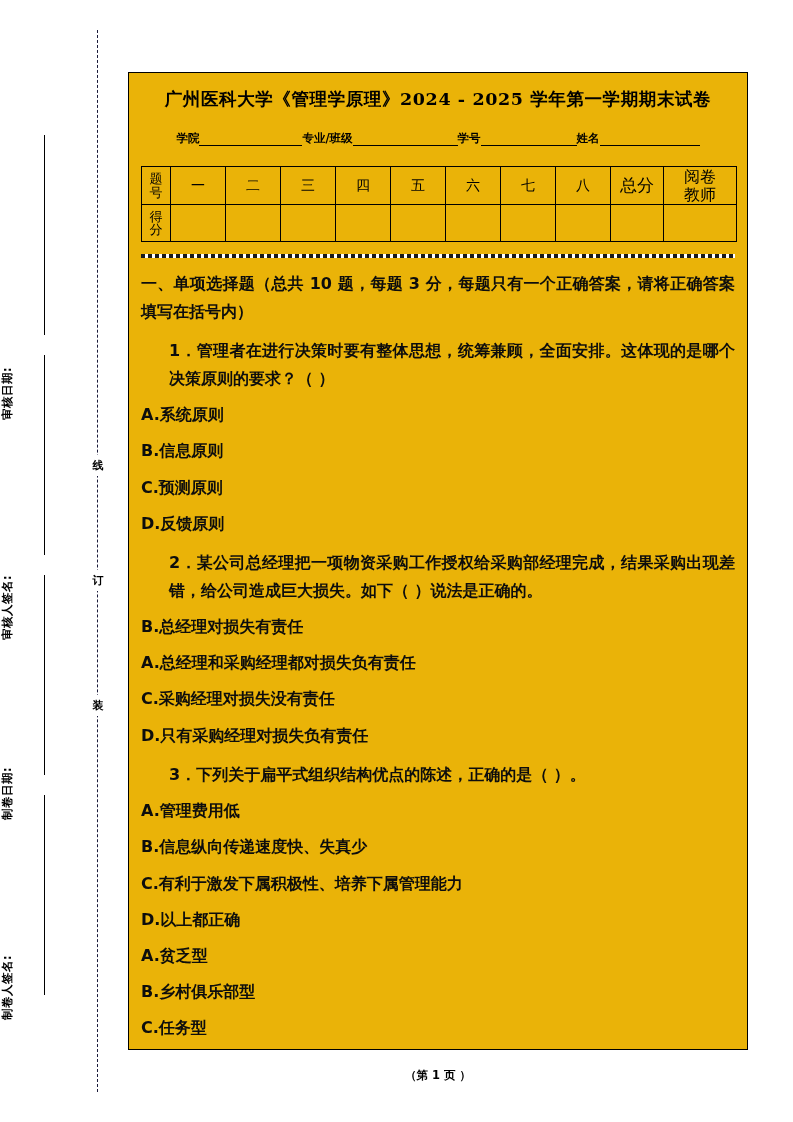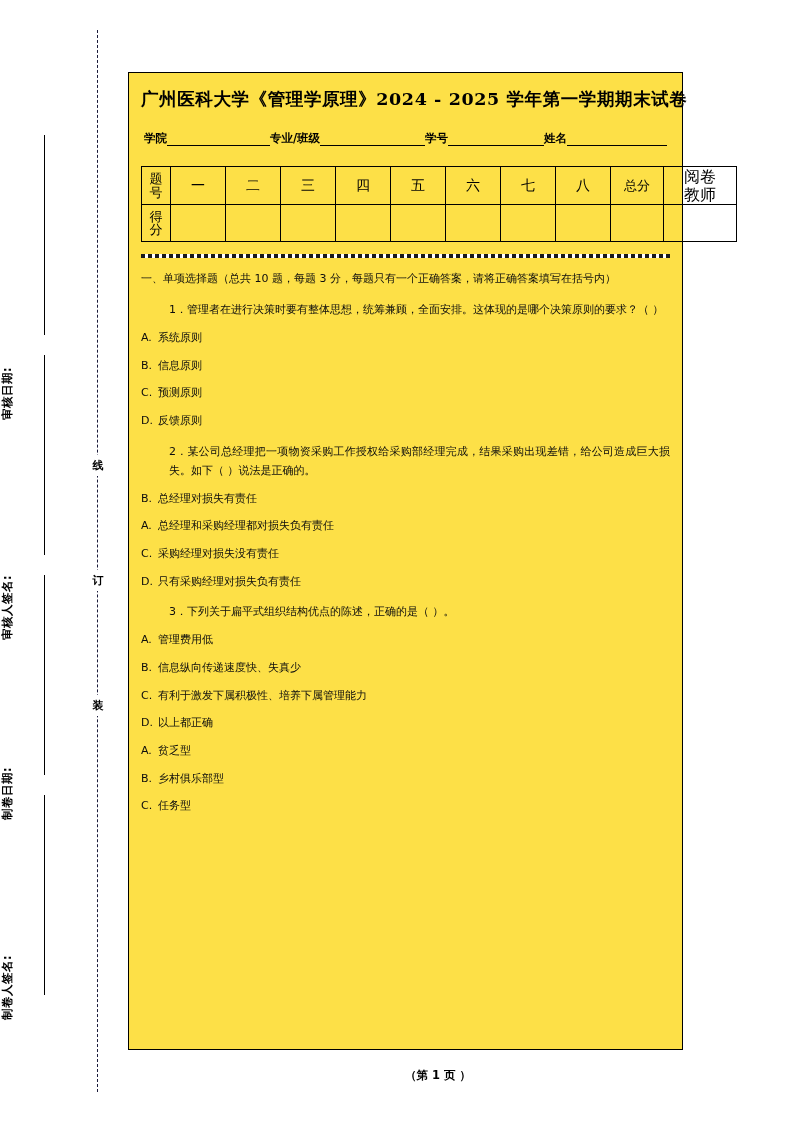--- a/index.html
+++ b/index.html
@@ -64,25 +64,25 @@
     background: #fff;
     padding: 3px 0;
     color: #000;
   }
 
   
   #content-box {
     position: absolute;
     left: 128px;
     top: 72px;
-    width: 555px;
+    width: 620px;
     height: 978px;
     border: 1.6px solid #000;
     box-sizing: border-box;
-    background: #fde047;
+    background: #eab308;
   }
   #content-inner {
     padding: 14px 12px 0 12px;
   }
 
   
   #exam-title {
     font-family: "DejaVu Serif", "Liberation Serif", serif;
     font-size: 17.5px;
     font-weight: bold;
@@ -133,42 +133,42 @@
     font-weight: normal;
     height: 34px;
   }
   #score-table td.rowhead {
     width: 28px;
     font-size: 13px;
     line-height: 1.05;
     padding: 1px 0;
   }
   #score-table td.numcol  { width: 52px; }
-  #score-table td.totalcol{ width: 50px; font-size: 13px; }
+  #score-table td.totalcol{ width: 50px; font-size: 17px; }
   #score-table td.teachercol {
     width: 70px;
     font-size: 16px;
     line-height: 1.1;
   }
   .stacked { display: block; }
 
   
   #dotted-sep {
     margin: 12px 0 0 0;
     height: 4px;
     background-image: repeating-linear-gradient(
       to right, #1a1a1a 0px, #1a1a1a 4px, #ffffff 4px, #ffffff 7px);
   }
 
   
   #body-text {
     margin-top: 12px;
     font-family: "DejaVu Sans", "Liberation Sans", sans-serif;
-    font-size: 11px;
-    font-weight: normal;
+    font-size: 16px;
+    font-weight: bold;
     color: #0d0d0d;
   }
   .section-head {
     line-height: 1.72;
     text-align: justify;
     margin-bottom: 10px;
   }
   .question-stem {
     line-height: 1.72;
     text-align: justify;

